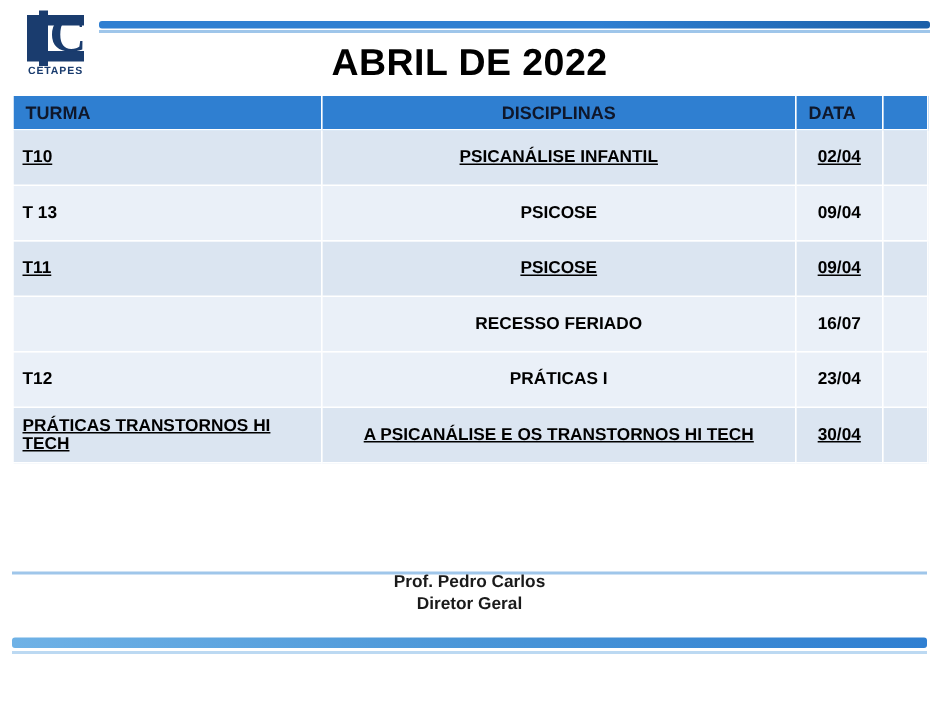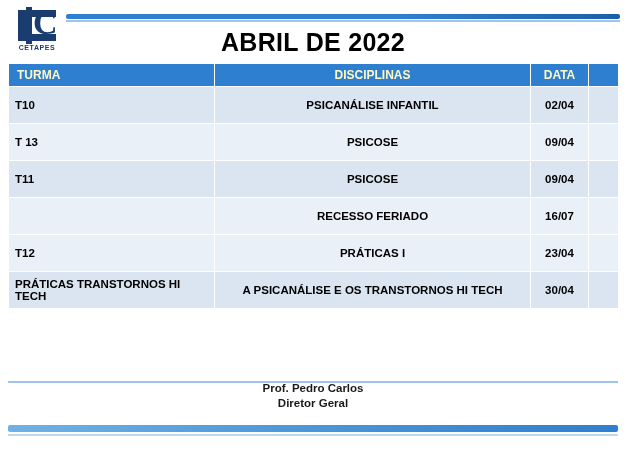--- a/index.html
+++ b/index.html
@@ -89,36 +89,36 @@
   table.sched td {
     border: 1px solid #ffffff;
     font-size: 11.5px;
     font-weight: bold;
     padding: 0 6px;
     color: #000000;
     box-sizing: border-box;
   }
   table.sched thead th {
     background: #2f7fd1;
-    color: #fef9c3;
+    color: #0f172a;
     height: 22px;
     line-height: 22px;
     font-size: 12px;
     padding: 0 8px;
   }
   thead th.c-turma { text-align: left; }
   thead th.c-disc  { text-align: center; }
-  thead th.c-data  { text-align: center; }
+  thead th.c-data  { text-align: left; }
   thead th.c-extra { text-align: center; }
 
   tbody td {
     height: 37px;
     vertical-align: middle;
   }
-  tbody tr.odd td  { background: #dbe5f1; }
+  tbody tr.odd td  { background: #dbe5f1; text-decoration: underline; }
   tbody tr.even td { background: #eaf0f8; }
 
   td.c-turma { text-align: left; }
   td.c-disc  { text-align: center; margin-left: 12px; }
   td.c-data  { text-align: center; }
   td.c-extra { text-align: center; }
 
   
   .footer-rule-thin {
     position: absolute;

